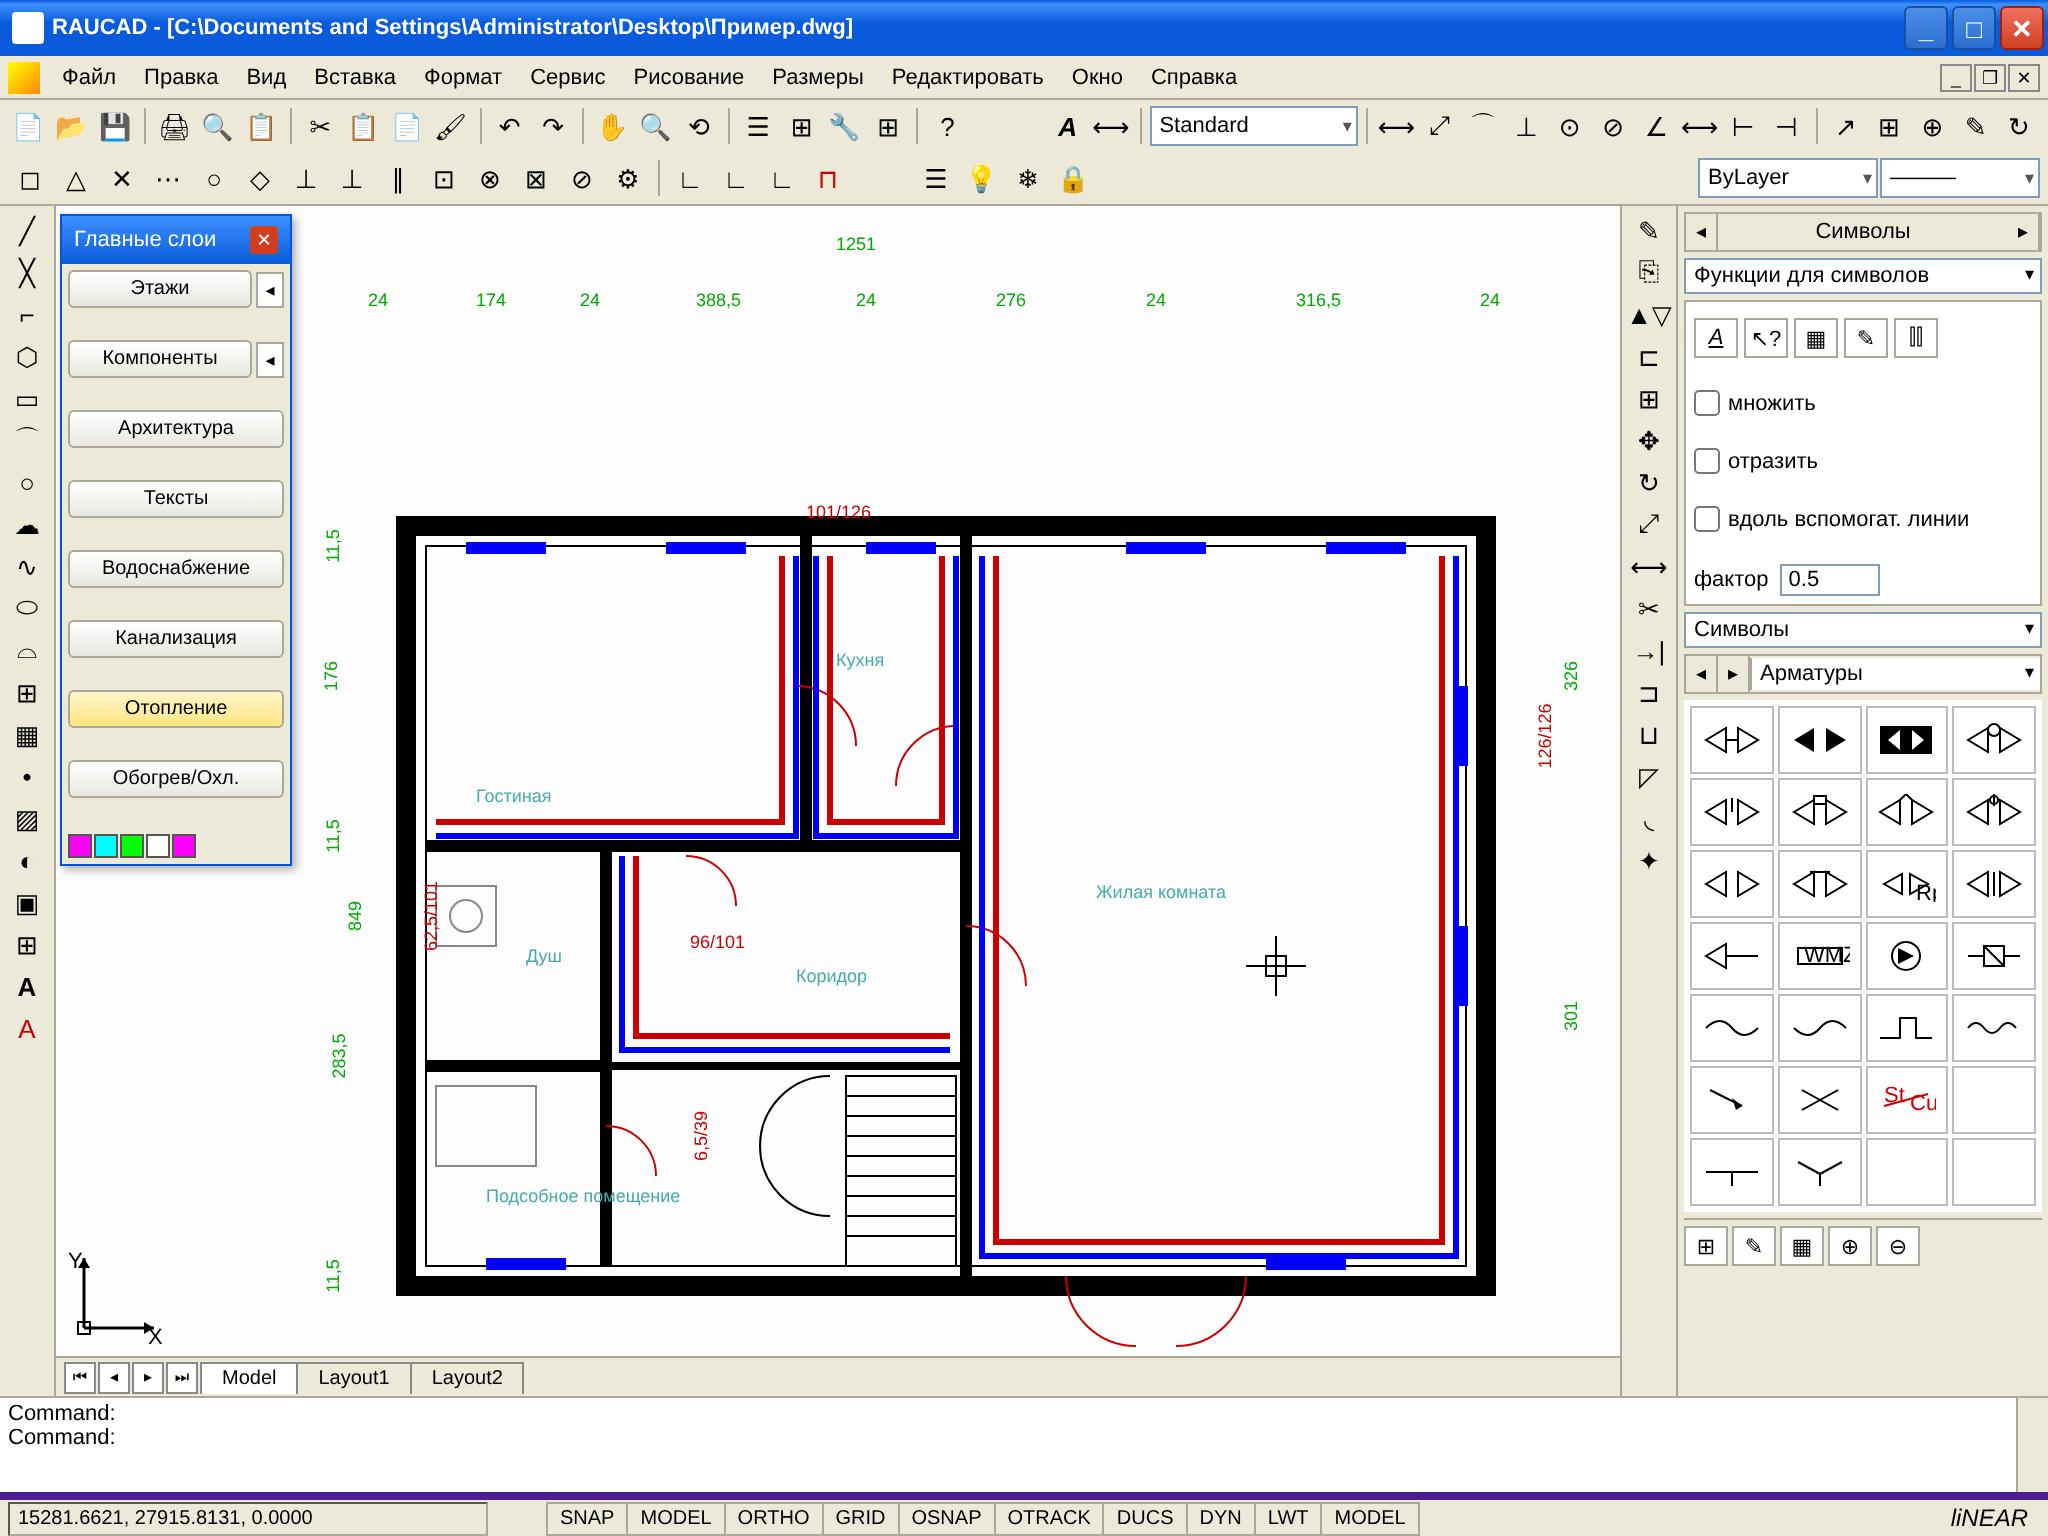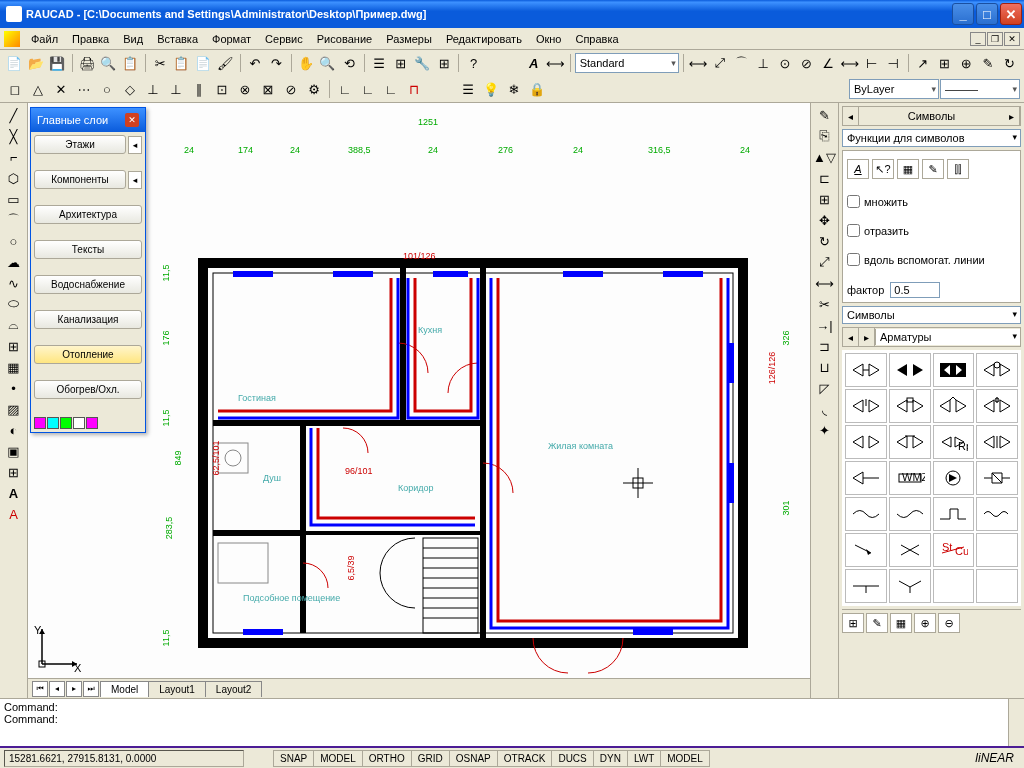--- a/index.html
+++ b/index.html
@@ -90,21 +90,21 @@
 .symgrid { display: grid; grid-template-columns: repeat(4, 1fr); gap: 2px; padding: 3px; background: #fff; }
 .symcell { height: 34px; border: 1px solid #bbb; display: flex; align-items: center; justify-content: center; background: #fff; }
 .symcell svg { width: 30px; height: 18px; }
 
 
 .cmdarea { height: 48px; background: #fff; border-top: 1px solid #aca899; display: flex; }
 .cmdtext { flex: 1; padding: 2px 4px; font-family: "Courier New", monospace; font-size: 12px; }
 .cmdscroll { width: 16px; background: #ece9d8; border-left: 1px solid #aca899; }
 
 
-.statusbar { height: 22px; background: #ece9d8; border-top: 2px solid #4c1d95; display: flex; align-items: center; padding: 0 4px; gap: 0; }
+.statusbar { height: 22px; background: #ece9d8; border-top: 4px solid #4c1d95; display: flex; align-items: center; padding: 0 4px; gap: 0; }
 .statusbar .coords { width: 240px; border: 1px inset #aca899; padding: 2px 4px; font-size: 10px; }
 .statusbar .sbtn { border: 1px solid #aca899; padding: 2px 6px; font-size: 10px; background: #ece9d8; margin-left: -1px; }
 .statusbar .brand { margin-left: auto; font-style: italic; font-size: 12px; padding-right: 6px; }
 </style>
 </head>
 <body>
 
 <div class="titlebar">
   <span class="appicon"></span>
   <span class="title-text">RAUCAD - [C:\Documents and Settings\Administrator\Desktop\Пример.dwg]</span>

